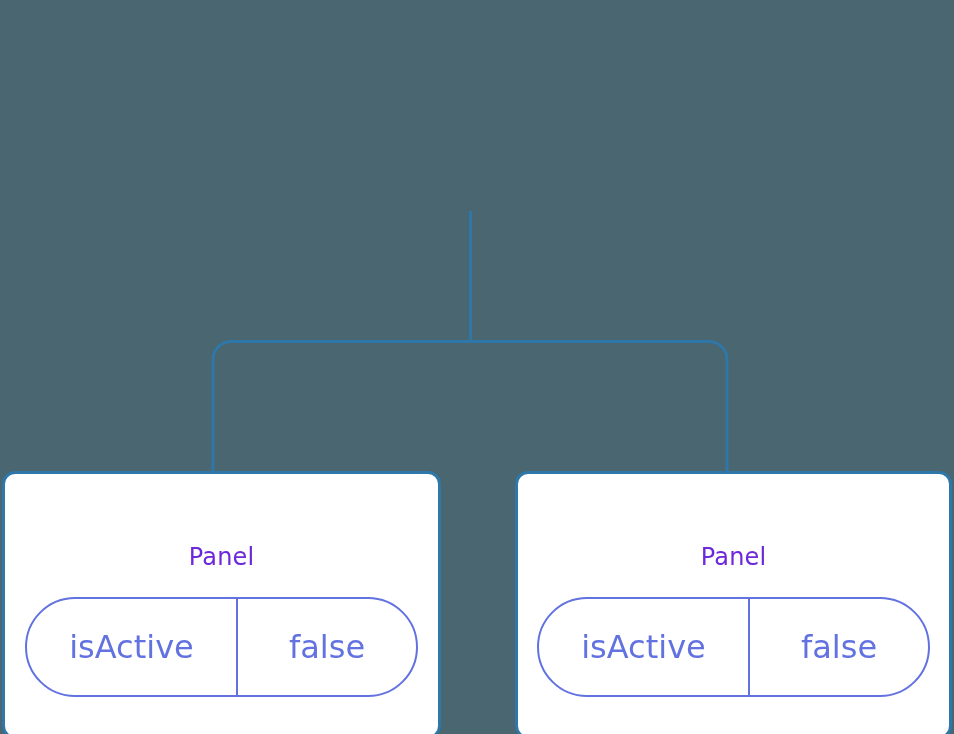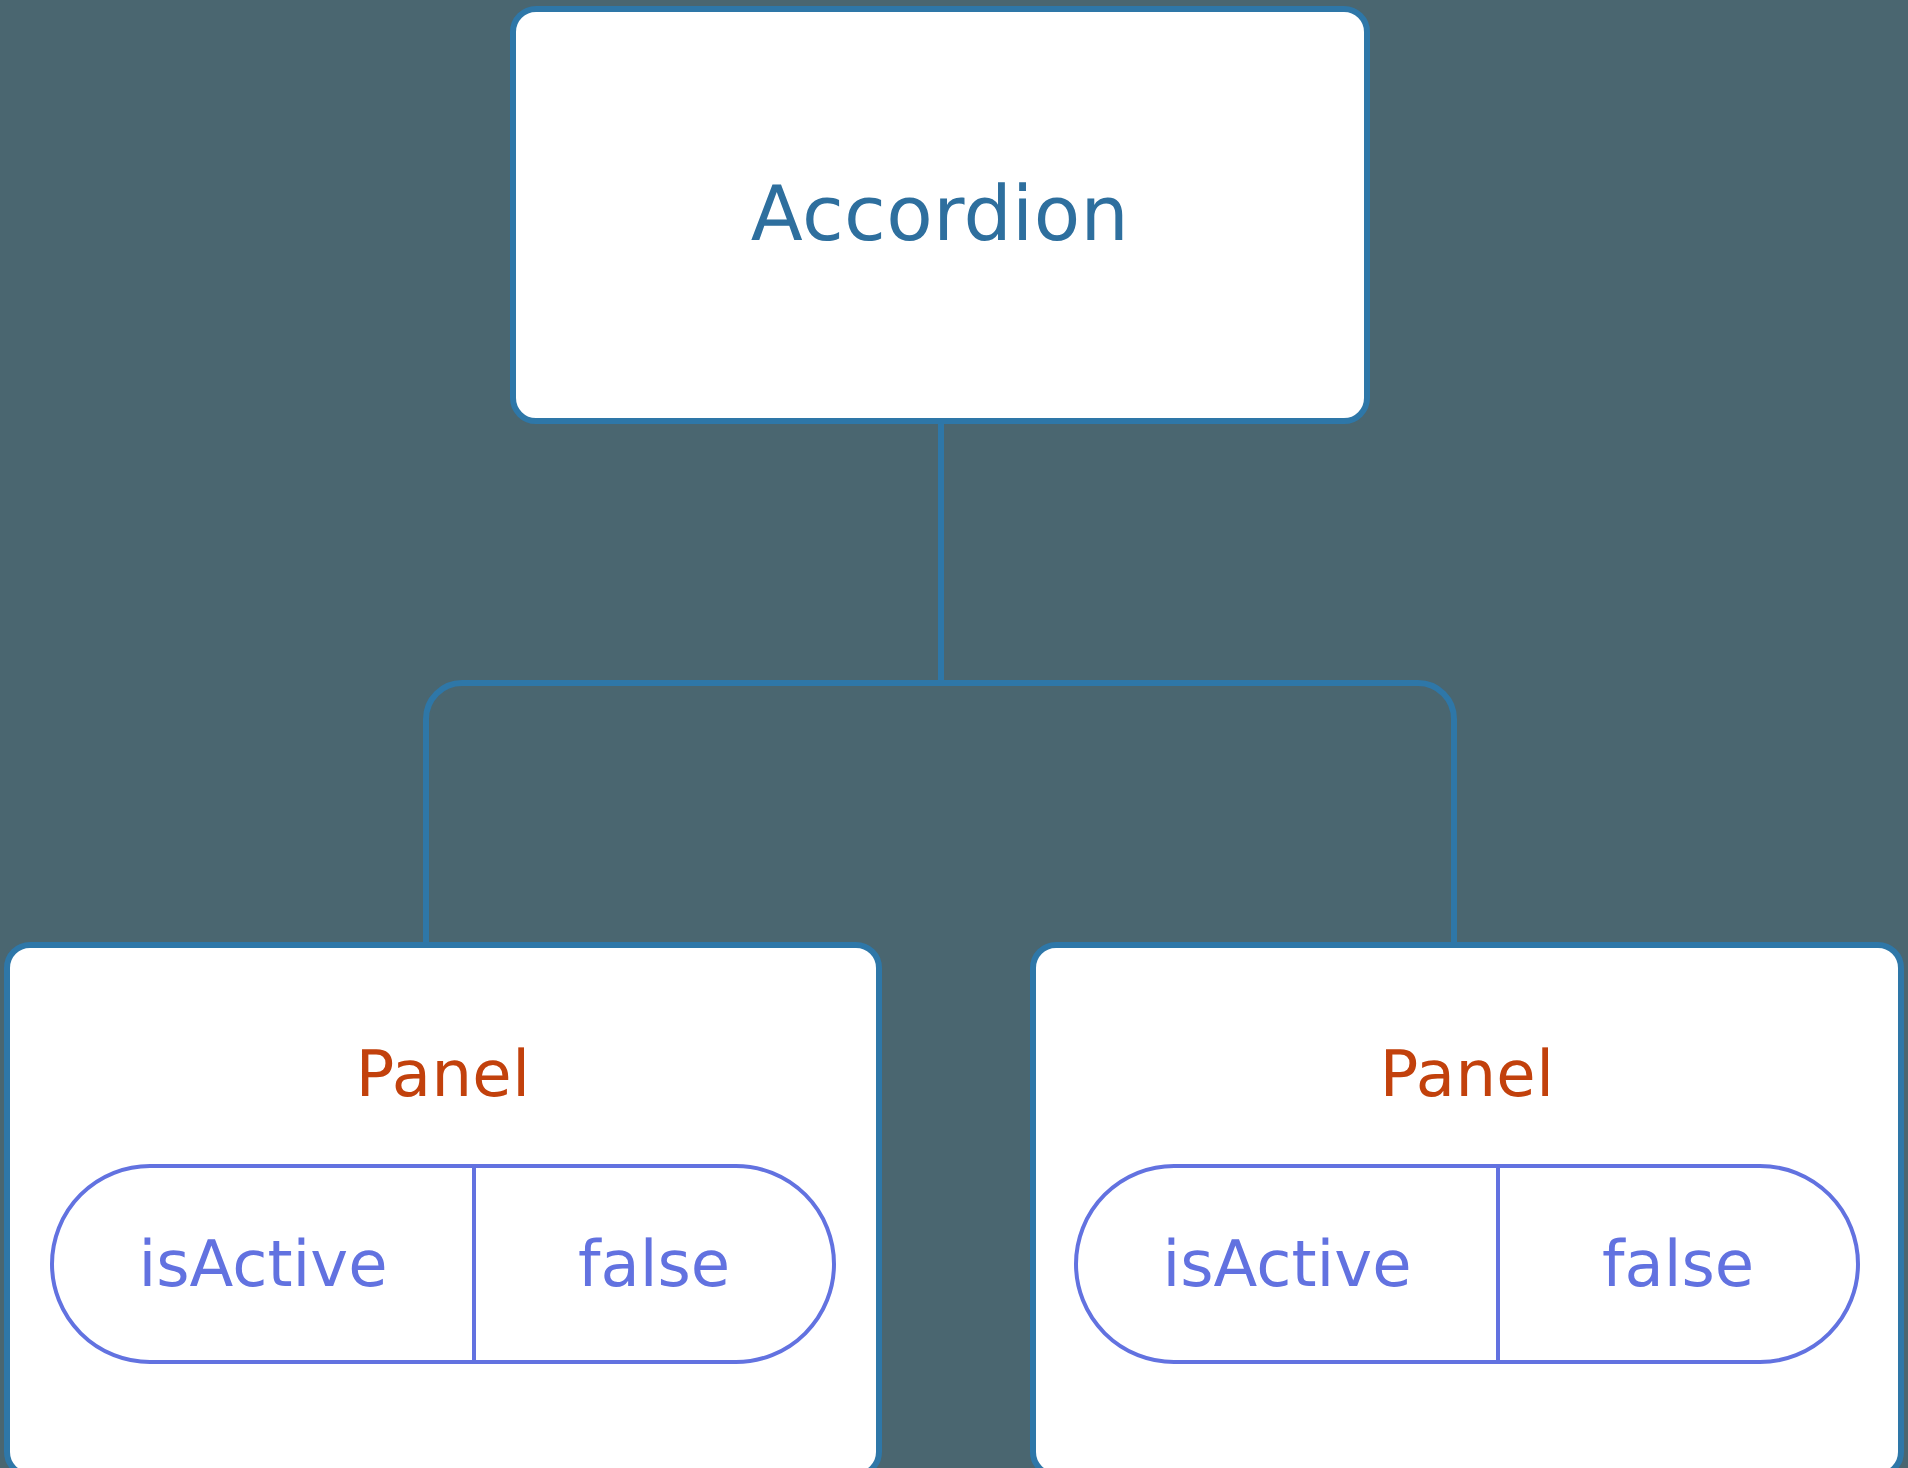--- a/index.html
+++ b/index.html
@@ -69,25 +69,26 @@
     padding-top: 46px;
   }
   #node-panel-1 {
     left: 515px;
     top: 471px;
     width: 437px;
     height: 268px;
     padding-top: 46px;
   }
   .node-title-leaf {
-    font-size: 32px;
+    font-size: 24px;
     line-height: 1.1;
-    color: #c2410c;
+    color: #6d28d9;
     letter-spacing: 0.2px;
     white-space: nowrap;
+    margin-top: 24px;
   }
 
   
   .state-pill {
     margin-top: 27px;
     height: 100px;
     display: flex;
     align-items: stretch;
     background: #ffffff;
     border: 2px solid #6272e0;
@@ -121,23 +122,20 @@
 
   <svg id="edges" viewBox="0 0 954 734" width="954" height="734" xmlns="http://www.w3.org/2000/svg">
 
     <path d="M 470.5 211 L 470.5 341.5" fill="none" stroke="#2e77a8" stroke-width="3"></path>
 
     <path d="M 470.5 341.5 L 231 341.5 A 18 18 0 0 0 213 359.5 L 213 471" fill="none" stroke="#2e77a8" stroke-width="3" stroke-linecap="butt"></path>
 
     <path d="M 470.5 341.5 L 709 341.5 A 18 18 0 0 1 727 359.5 L 727 471" fill="none" stroke="#2e77a8" stroke-width="3" stroke-linecap="butt"></path>
   </svg>
 
-  <div class="node" id="node-accordion">
-    <div class="node-title-root">Accordion</div>
-  </div>
 
   <div class="node" id="node-panel-0">
     <div class="node-title-leaf">Panel</div>
     <div class="state-pill">
       <div class="state-key">isActive</div>
       <div class="state-val">false</div>
     </div>
   </div>
 
   <div class="node" id="node-panel-1">

